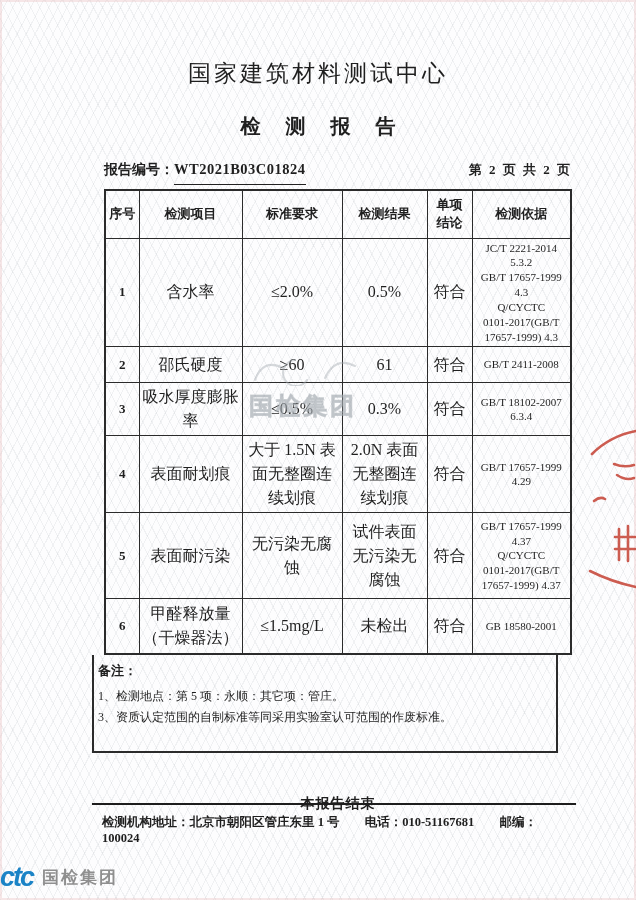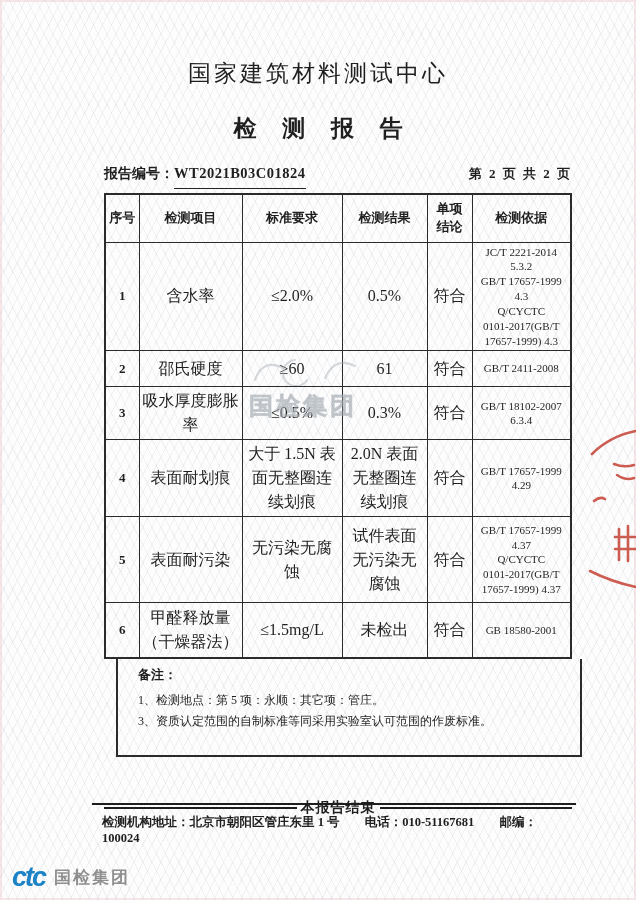--- a/index.html
+++ b/index.html
@@ -7,54 +7,54 @@
   body { font-family:"Liberation Serif","DejaVu Serif",serif; color:#1f1f1f; }
   .page {
     position:relative; width:636px; height:900px; overflow:hidden;
     background-color:#fdfdfe;
     background-image:
       repeating-linear-gradient(63deg, rgba(152,160,168,0.13) 0 1px, transparent 1px 8px),
       repeating-linear-gradient(-63deg, rgba(152,160,168,0.13) 0 1px, transparent 1px 8px);
     box-shadow: inset 0 0 0 2px rgba(232,178,178,0.30);
   }
   .title { padding-top:58px; text-align:center; font-size:23px; font-weight:400; letter-spacing:3px; }
-  .subtitle { margin-top:24px; text-align:center; font-size:23px; font-weight:700; letter-spacing:10px; text-indent:10px; }
+  .subtitle { margin-top:24px; text-align:center; font-size:20px; font-weight:700; letter-spacing:10px; text-indent:10px; }
   .report-line { display:flex; justify-content:space-between; align-items:flex-end; margin:20px 64px 0 104px; }
   .report-label { font-size:14px; font-weight:700; }
   .report-number { font-size:14.5px; font-weight:700; border-bottom:1.5px solid #222; padding-bottom:7px; letter-spacing:0.5px; }
   .page-info { font-size:13px; font-weight:700; letter-spacing:2px; }
 
   table.report { margin:10px 0 0 104px; width:466px; border-collapse:collapse; table-layout:fixed;
     border:2px solid #2b2b2b; background:transparent;padding-left:41px; }
   table.report th, table.report td {
     border:1px solid #2b2b2b; text-align:center; vertical-align:middle;
     padding:2px 3px; white-space:pre-line; overflow:hidden;
   }
   table.report th { font-size:13px; font-weight:700; }
   td.c-no { font-size:13px; font-weight:700; }
   td.c-item, td.c-req, td.c-res, td.c-con { font-size:16px; line-height:1.5; }
   td.c-basis { font-size:11px; line-height:1.35; }
   tr.h-head { height:48px; } tr.h-r1 { height:106px; } tr.h-r2 { height:36px; }
   tr.h-r3 { height:45px; } tr.h-r4 { height:58px; } tr.h-r5 { height:86px; } tr.h-r6 { height:55px; }
 
-  .remarks { margin-left:116px; width:466px; height:98px; border:2px solid #2b2b2b; border-top:none;
-    padding:7px 12px 0 20px; position:relative; z-index:2; }
+  .remarks { margin-left:92px; width:466px; height:98px; border:2px solid #2b2b2b; border-top:none;
+    padding:7px 12px 0 4px; position:relative; z-index:2; }
   .remarks-label { font-size:13px; font-weight:700; margin-bottom:6px; }
   .remark-note { font-size:12px; line-height:1.75; }
 
   .end-line { display:flex; align-items:center; margin:26px 64px 0 104px; }
   .end-rule { flex:1; height:2px; background:#1d1d1d; }
   .end-text { margin:16px 4px; font-size:14px; font-weight:700; letter-spacing:1px; }
 
   .footer { position:absolute; left:92px; right:60px; top:803px; }
   .footer-rule { height:2px; background:#1d1d1d; margin-bottom:9px; }
   .footer-text { font-size:12.5px; font-weight:700; padding-left:10px; }
   .footer-text span { margin-right:22px; }
 
-  .logo { position:absolute; left:12px; bottom:9px; display:flex; align-items:center;
+  .logo { position:absolute; left:0; bottom:9px; display:flex; align-items:center;
     font-family:"Liberation Sans","DejaVu Sans",sans-serif; }
   .logo-ctc { color:#1b83c6; font-weight:800; font-style:italic; font-size:27px; letter-spacing:-2px; line-height:1; }
   .logo-name { color:#8f8f8f; font-weight:700; font-size:17px; margin-left:9px; letter-spacing:2px; }
 
   .watermark { position:absolute; left:228px; top:352px; width:150px; text-align:center;
     pointer-events:none; z-index:1; }
   .watermark-text { font-size:24px; font-weight:700; letter-spacing:3px;
     color:rgba(168,174,180,0.40); -webkit-text-stroke:1px rgba(160,166,172,0.45); }
   .stamp { position:absolute; right:0; top:408px; z-index:3; }
 </style>

